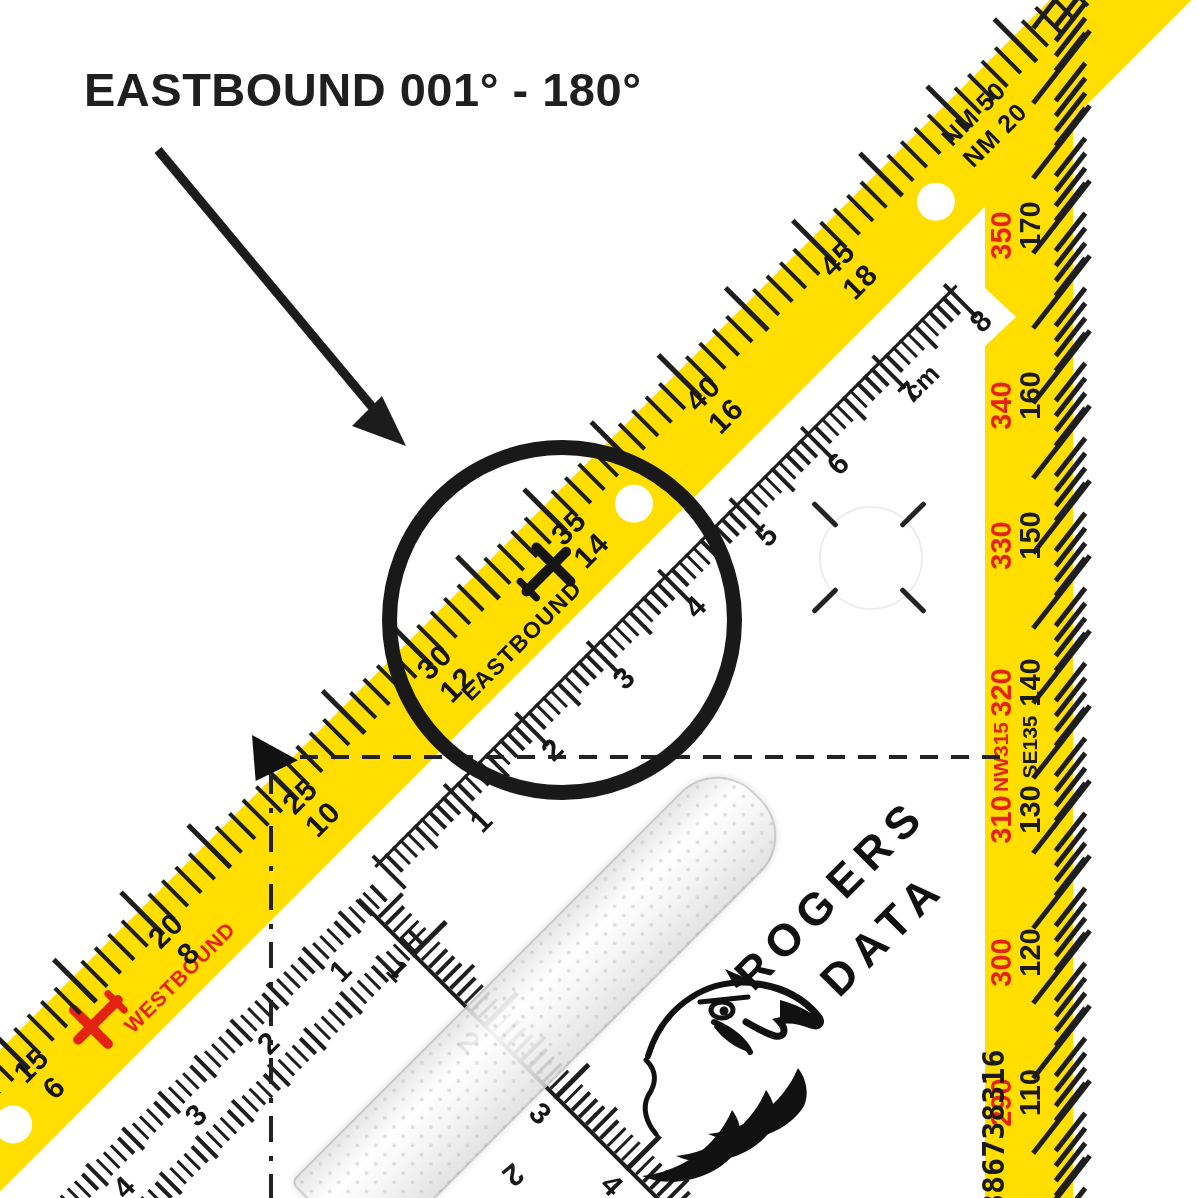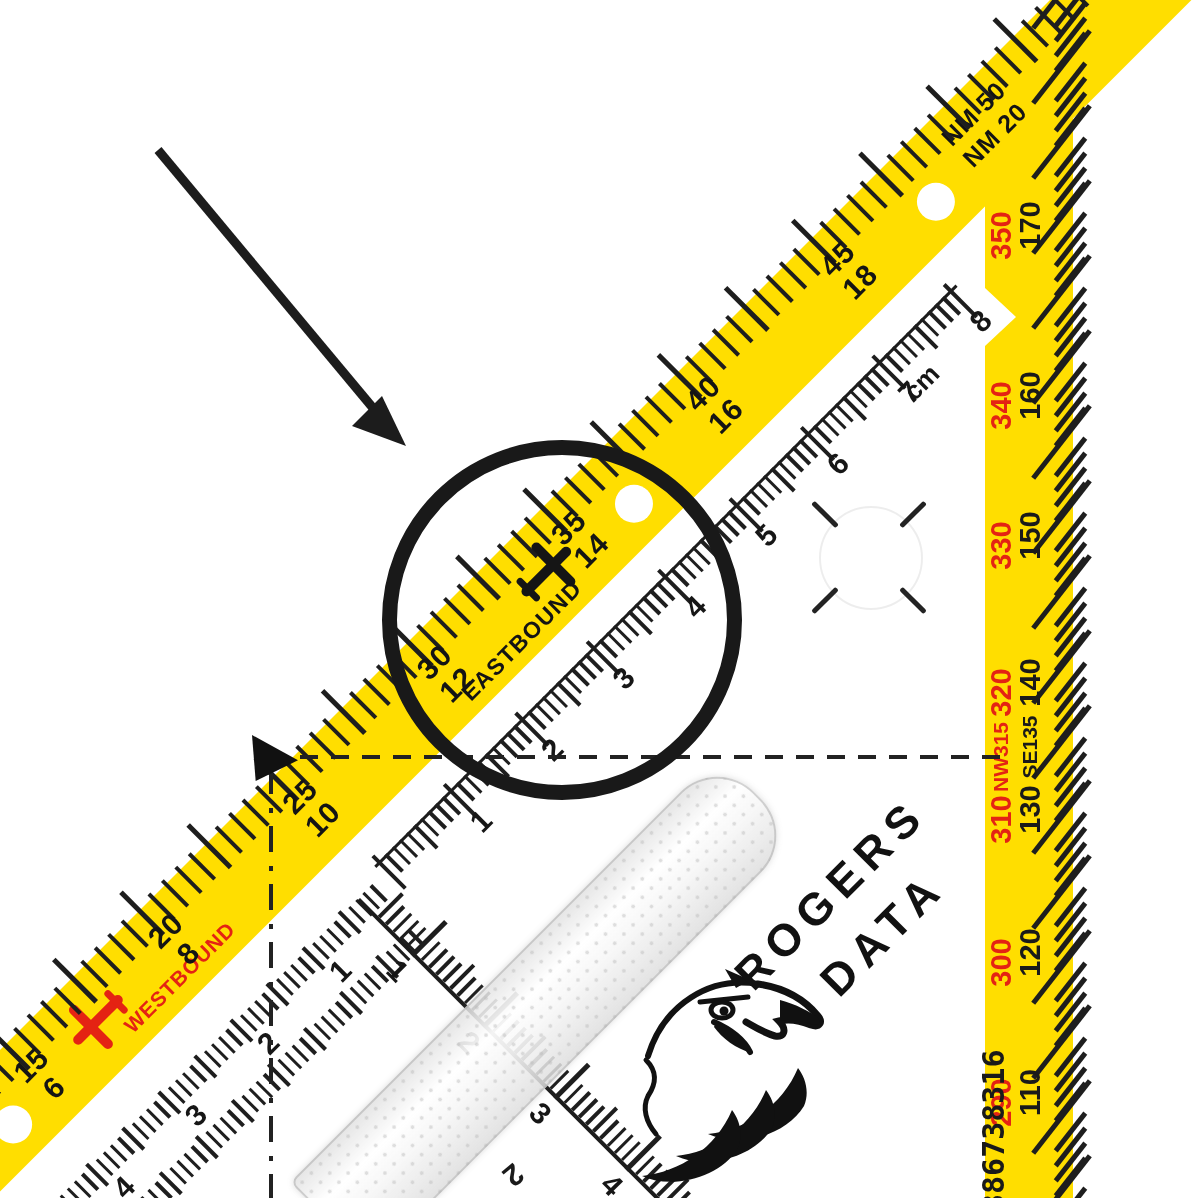--- a/index.html
+++ b/index.html
@@ -570,14 +570,15 @@
   <div class="abs" style="left:976px;top:1212px;transform:rotate(-90deg);transform-origin:0 0;
               font-family:'DejaVu Sans Mono',monospace;font-weight:700;font-size:30px;color:#1a1a1a;white-space:nowrap;">386738316</div>
 
   <svg style="left:0;top:0;pointer-events:none;" width="1198" height="1198" viewBox="0 0 1198 1198">
     <line x1="158" y1="150" x2="378" y2="414" stroke="#1c1c1c" stroke-width="9"></line>
     <polygon points="406,446 352,426 382,396" fill="#1c1c1c"></polygon>
   </svg>
 
   <div class="abs" style="left:382px;top:440px;width:330px;height:330px;border-radius:50%;border:15px solid #191919;"></div>
 
+  <div class="abs" style="left:84px;top:62px;font-size:47px;font-weight:700;letter-spacing:0.5px;color:#1f1f1f;">EASTBOUND 001° - 180°</div>
 
 </div>
 
 </body></html>

